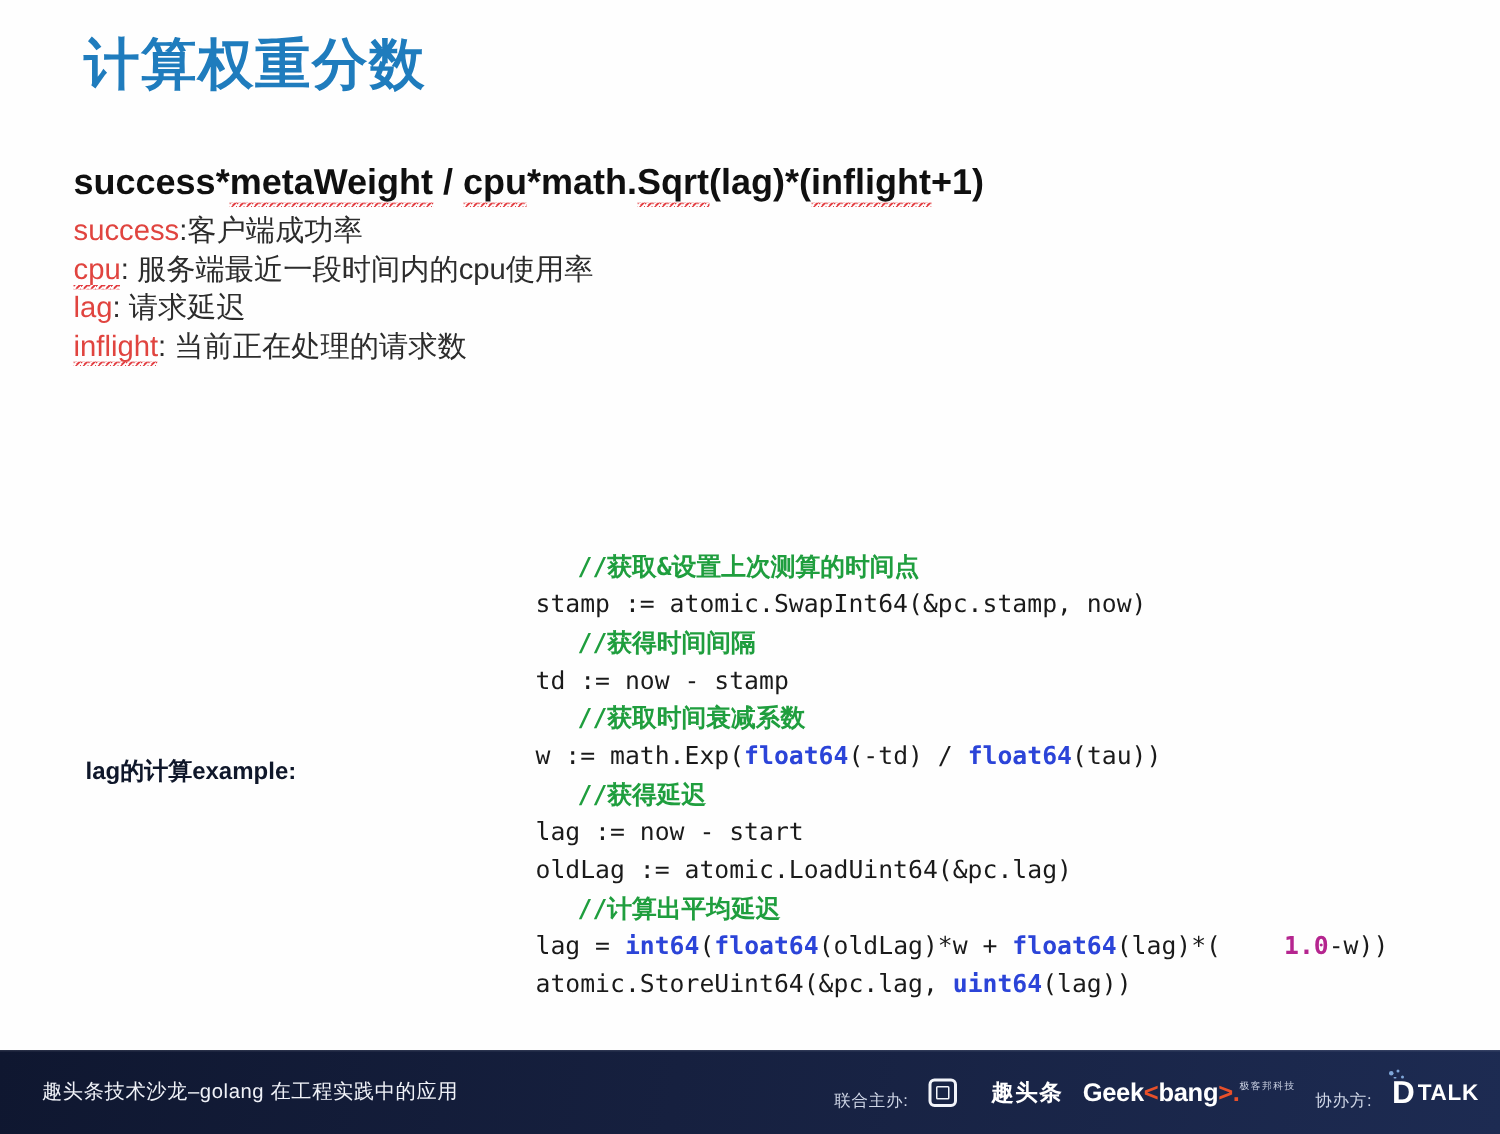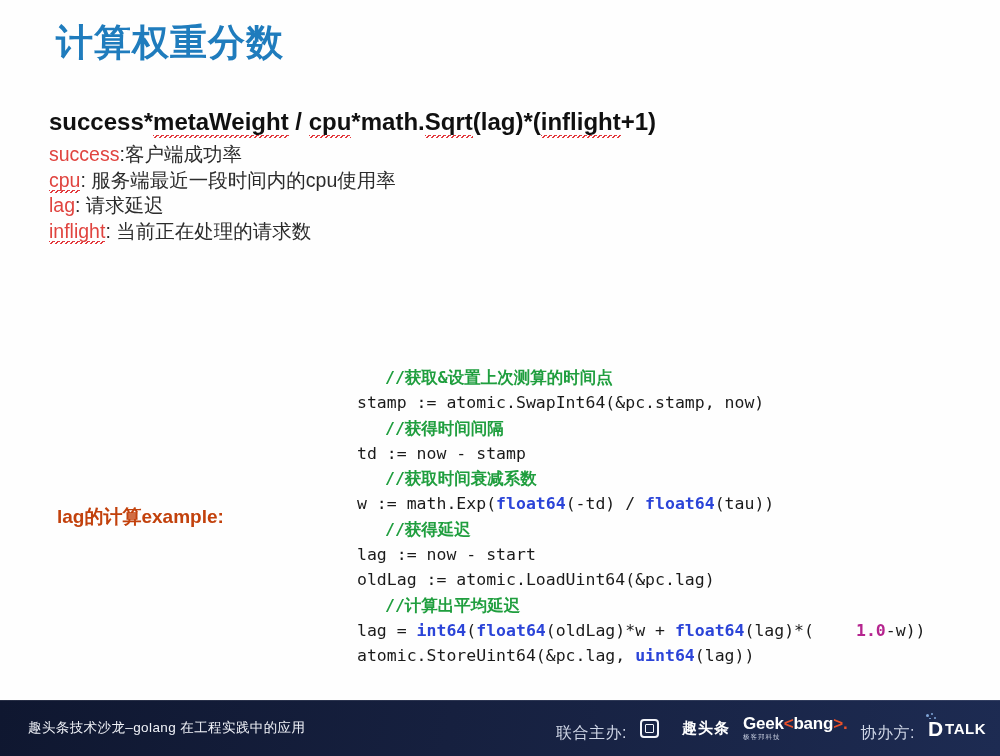--- a/index.html
+++ b/index.html
@@ -63,23 +63,23 @@
     background-repeat:repeat-x;
     background-size:5px 3px;
     background-position:0 100%;
     padding-bottom:2px;
   }
 
   
   .example-label {
     position:absolute;
     left:57px; top:504px;
-    font-size:19px;
+    font-size:16px;
     font-weight:bold;
-    color:#c2410c;
+    color:#0f172a;
     white-space:nowrap;
   }
 
   
   .code {
     position:absolute;
     left:357px; top:365px;
     font-family:"DejaVu Sans Mono", monospace;
     font-size:16.5px;
     line-height:25.3px;
@@ -125,42 +125,42 @@
   }
   .footer-right {
     position:absolute;
     right:14px;
     display:flex;
     align-items:center;
     gap:13px;
     white-space:nowrap;
   }
   .f-label {
-    font-size:16px;
+    font-size:11px;
     color:#cfd6e6;
     letter-spacing:.5px;
     margin-top:11px;
   }
   .logo-qtt { display:flex; align-items:center; gap:23px; }
   .qtt-mark {
     width:19px; height:19px;
     border:2px solid #f2f4fa;
     border-radius:4px;
     display:flex; align-items:center; justify-content:center;
   }
   .qtt-mark i {
     display:block;
     width:9px; height:9px;
     border:1.6px solid #f2f4fa;
     border-radius:1px;
   }
   .qtt-text {
     font-size:15px; font-weight:bold; color:#ffffff; letter-spacing:1px;
   }
-  .logo-geek { display:flex; flex-direction:column; line-height:1; }
+  .logo-geek { display:flex; flex-direction:row; line-height:1; }
   .geek-main { font-size:17px; font-weight:bold; color:#ffffff; letter-spacing:-.2px; }
   .geek-main .acc { color:#e8502a; }
   .geek-sub { font-size:6.5px; color:#c8cfe0; letter-spacing:1px; margin-top:2px; }
   .logo-dtalk { display:flex; align-items:center; gap:2px; position:relative; }
   .dtalk-d {
     font-size:21px; font-weight:bold; color:#ffffff; line-height:1;
   }
   .dtalk-t { font-size:15px; font-weight:bold; color:#ffffff; letter-spacing:.5px; }
   .dtalk-dots {
     position:absolute; left:-3px; top:-5px;

